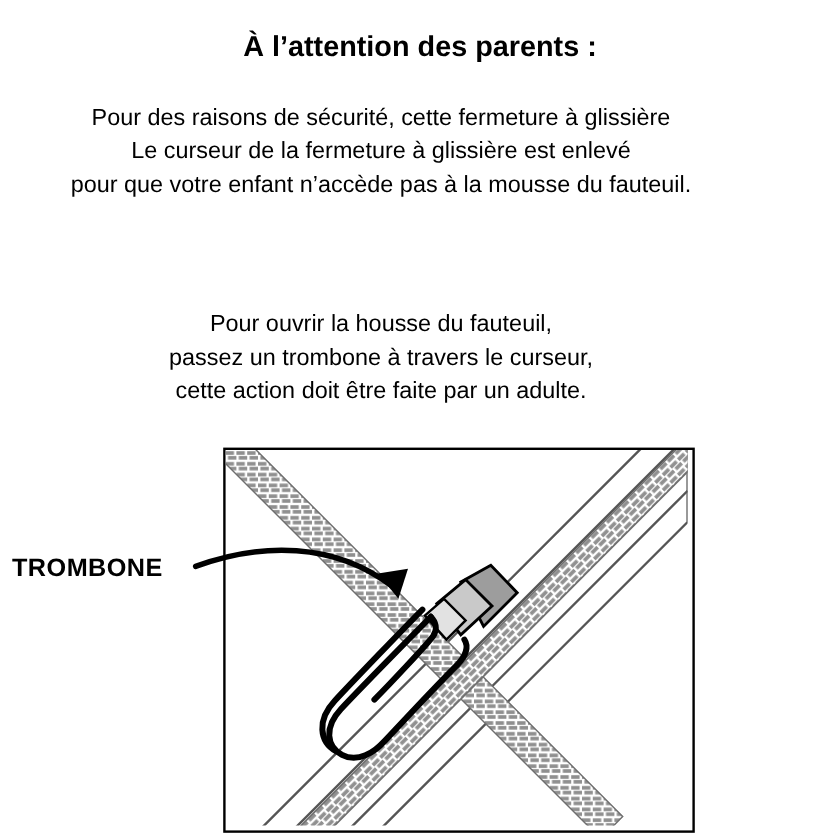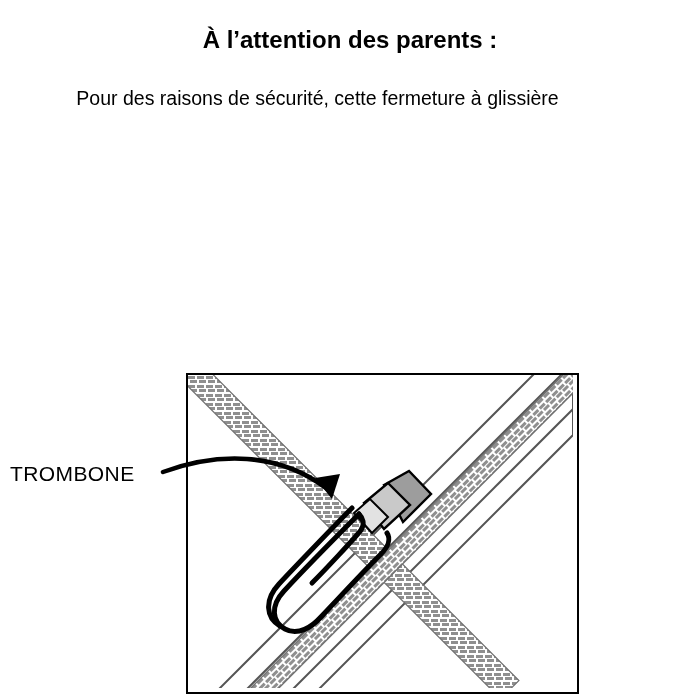--- a/index.html
+++ b/index.html
@@ -39,21 +39,21 @@
     line-height: 28px;
   }
   .para-1 { top: 84px; }
   .para-2 { top: 256px; }
   .para p { margin: 0; }
   .label-trombone {
     position: absolute;
     left: 10px;
     top: 462px;
     font-size: 21px;
-    font-weight: normal;
+    font-weight: bold;
     letter-spacing: 0.4px;
   }
   .figure {
     position: absolute;
     left: 186px;
     top: 373px;
     width: 389px;
     height: 317px;
     border: 2px solid #000000;
     background: #ffffff;
@@ -71,22 +71,29 @@
 </style>
 </head>
 <body>
 
 <div class="page">
 
   <div class="title">À l’attention des parents :</div>
 
   <div class="para para-1">
     <p>Pour des raisons de sécurité, cette fermeture à glissière</p>
+    <p>Le curseur de la fermeture à glissière est enlevé</p>
+    <p>pour que votre enfant n’accède pas à la mousse du fauteuil.</p>
   </div>
 
+  <div class="para para-2">
+    <p>Pour ouvrir la housse du fauteuil,</p>
+    <p>passez un trombone à travers le curseur,</p>
+    <p>cette action doit être faite par un adulte.</p>
+  </div>
 
   <div class="label-trombone">TROMBONE</div>
 
   <div class="figure">
     <svg width="385" height="313" viewBox="0 0 385 313">
       <defs>
         <clipPath id="figclip">
           <rect x="0" y="0" width="385" height="313"></rect>
         </clipPath>
         <pattern id="teeth" width="9" height="9" patternUnits="userSpaceOnUse" patternTransform="rotate(-45)">

